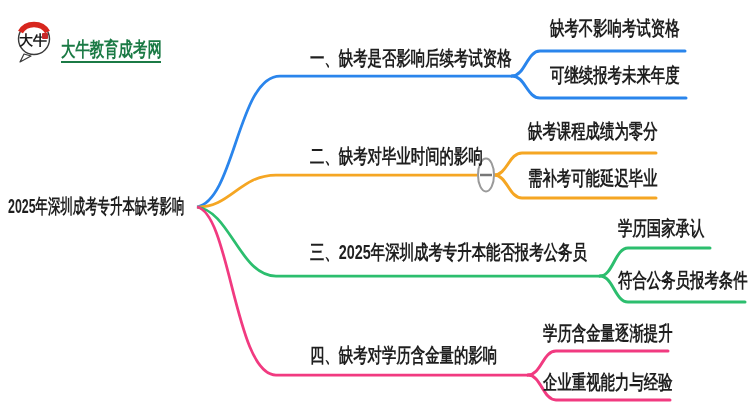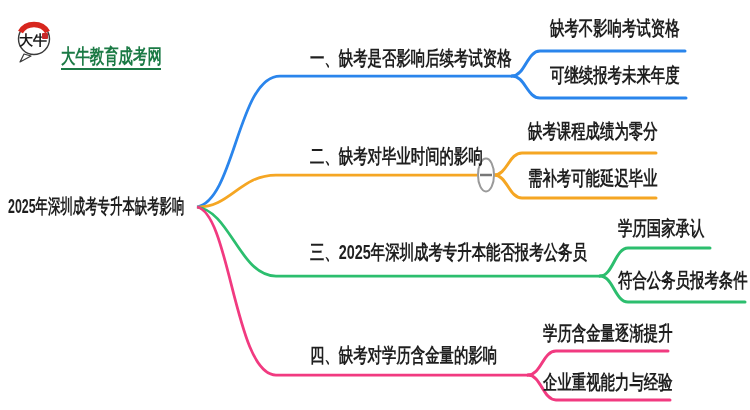--- a/index.html
+++ b/index.html
@@ -5,21 +5,21 @@
   html,body{margin:0;padding:0;}
   body{
     width:750px;height:410px;position:relative;overflow:hidden;
     background:#ffffff;
     font-family:"Liberation Sans","DejaVu Sans",sans-serif;
   }
   .canvas{position:absolute;inset:0;}
   svg.links{position:absolute;left:0;top:0;pointer-events:none;}
 
   
-  .logo{position:absolute;left:16px;top:11px;display:flex;align-items:center;text-decoration:none;cursor:pointer;}
+  .logo{position:absolute;left:16px;top:4px;display:flex;align-items:flex-end;text-decoration:none;cursor:pointer;}
   .logo-icon{display:block;}
   .logo-text{margin-left:7px;margin-top:34px;}
   .site-name{
     color:var(--brand-green);font-size:20px;font-weight:bold;white-space:nowrap;
     transform:scaleX(.72);transform-origin:left top;letter-spacing:0px;line-height:22px;
   }
   .logo-divider{width:100px;height:2px;background:var(--brand-green);margin-top:1px;}
   .site-url{
     color:var(--brand-green);font-size:13.5px;font-weight:bold;letter-spacing:-0.2px;
     line-height:14px;margin-top:1px;white-space:nowrap;

